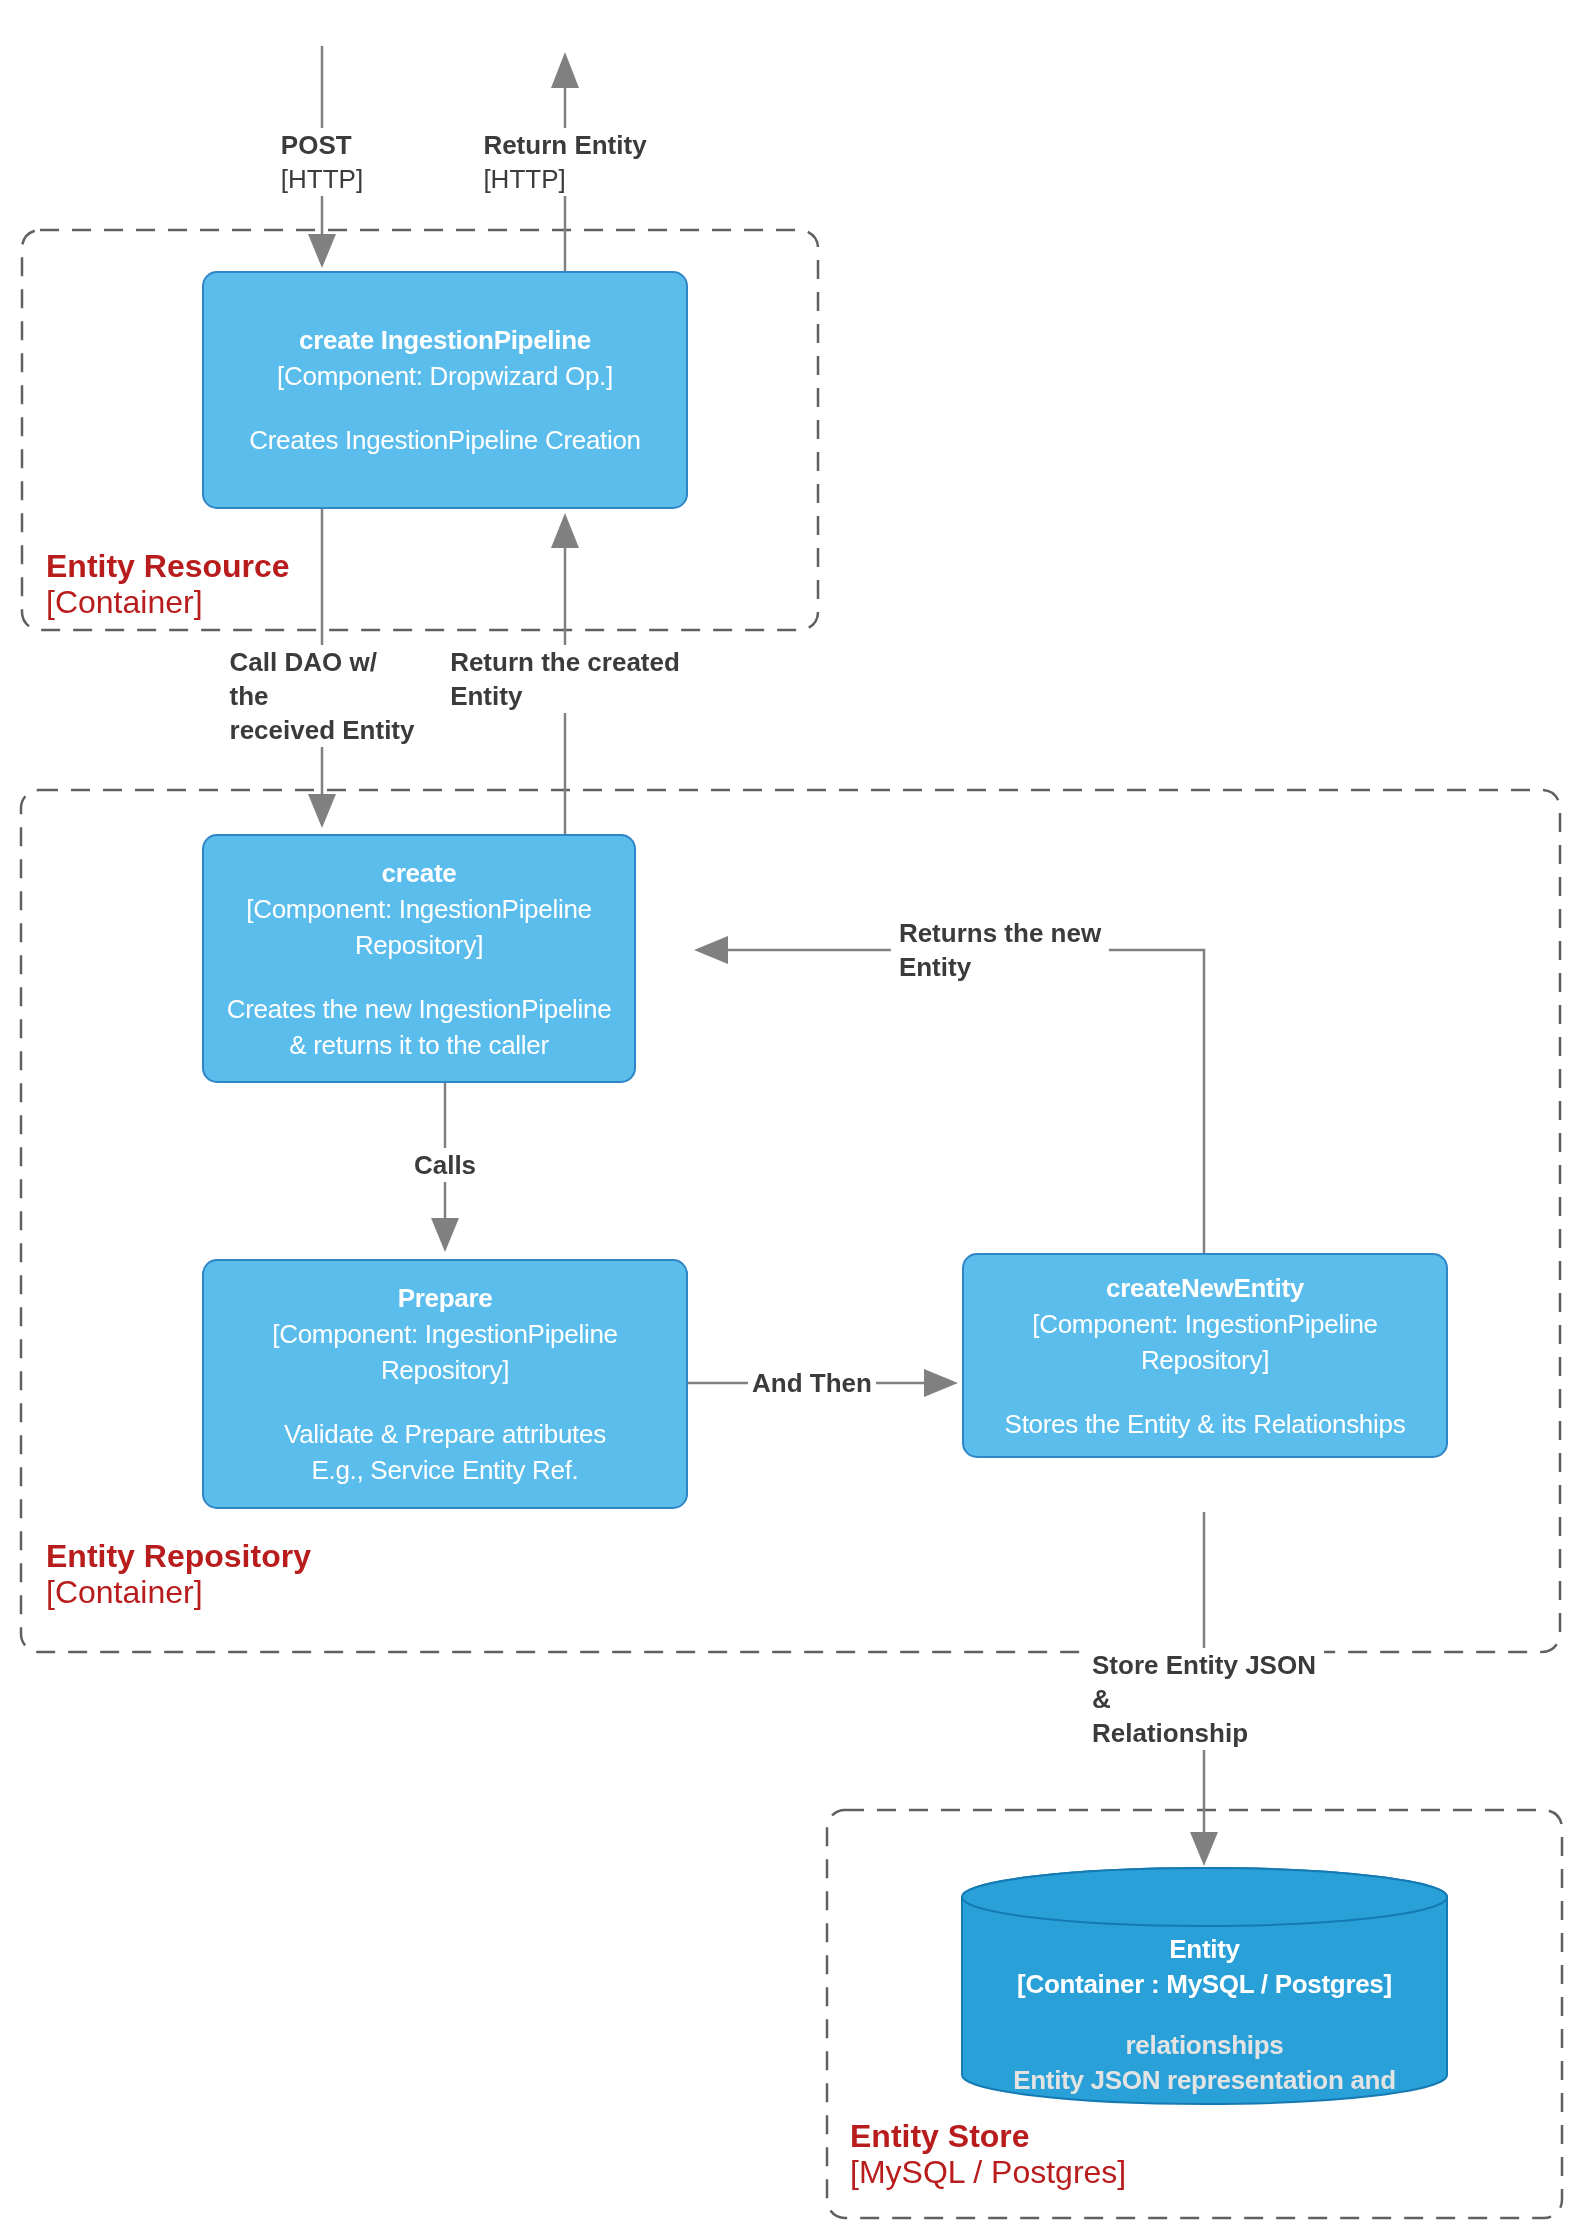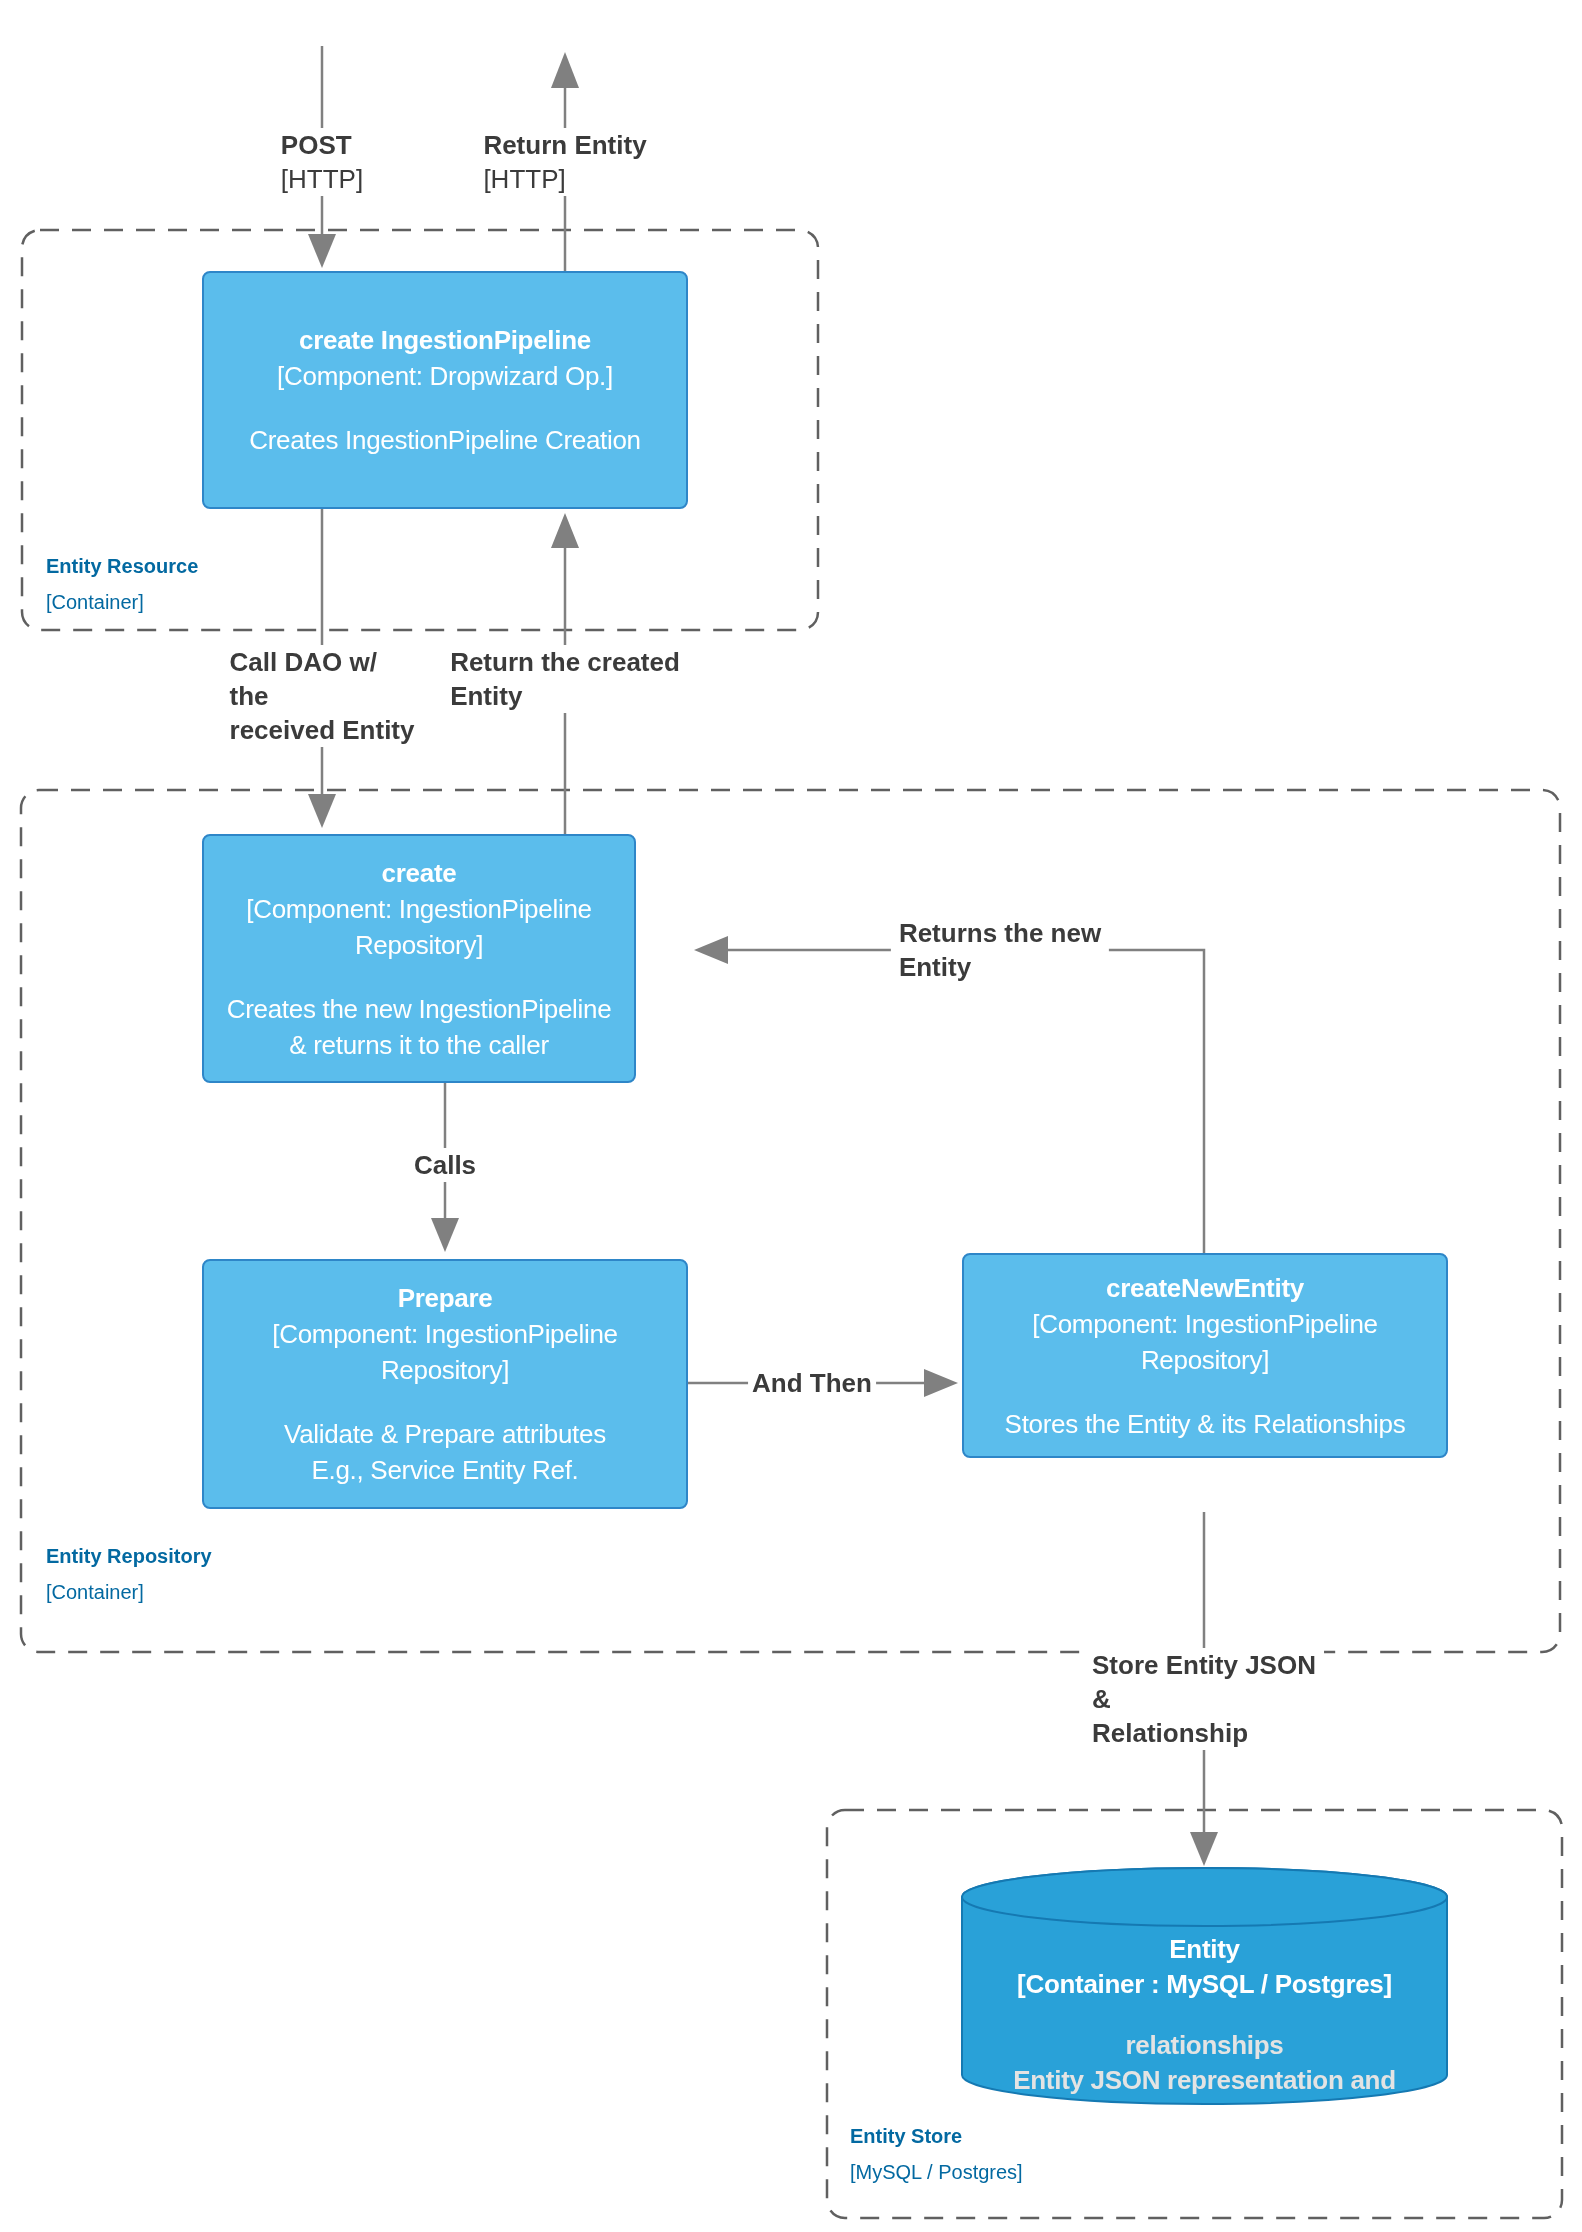--- a/index.html
+++ b/index.html
@@ -26,21 +26,21 @@
   .arrowhead{
     fill:var(--line,#808080);
     stroke:none;
   }
   
   .node{
     position:absolute;
     box-sizing:border-box;
     background:var(--node_fill,#5bbdec);
     border:2.5px solid var(--node_border,#2e86c8);
-    border-radius:8px;
+    border-radius:15px;
     color:#ffffff;
     display:flex;flex-direction:column;
     align-items:center;justify-content:center;
     text-align:center;
     font-size:26px;line-height:36px;
     letter-spacing:-0.3px;
   }
   .node span{display:block;white-space:nowrap;}
   .node .title{font-weight:700;}
   .node .gap{height:28px;}
@@ -79,22 +79,22 @@
   #lbl-return-entity{left:565px;top:128px;}
   #lbl-call-dao{left:322px;top:645px;}
   #lbl-return-created{left:565px;top:645px;}
   #lbl-calls{left:445px;top:1148px;}
   #lbl-and-then{left:812px;top:1366px;padding:0 4px;}
   #lbl-returns-new{left:1000px;top:916px;}
   #lbl-store-json{left:1204px;top:1648px;}
   
   .container-label{
     position:absolute;
-    color:#0369a1;
-    font-size:20px;line-height:36px;
+    color:#b91c1c;
+    font-size:32px;line-height:36px;
     white-space:nowrap;
   }
   .container-label .t{display:block;font-weight:700;}
   .container-label .s{display:block;font-weight:400;}
   #clbl-resource{left:46px;top:548px;}
   #clbl-repository{left:46px;top:1538px;}
   #clbl-store{left:850px;top:2118px;}
 </style>
 </head>
 <body>

